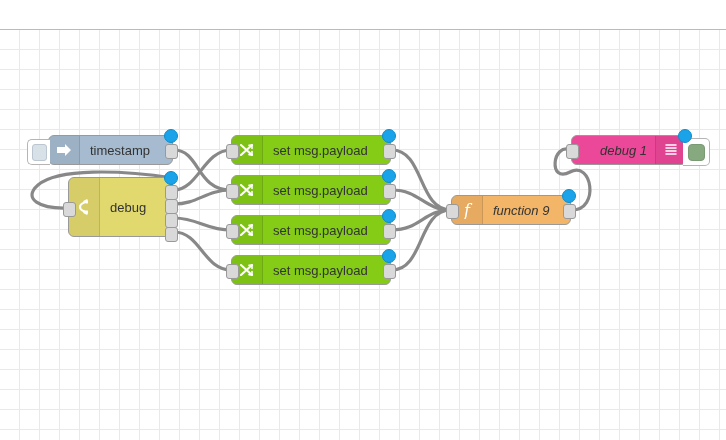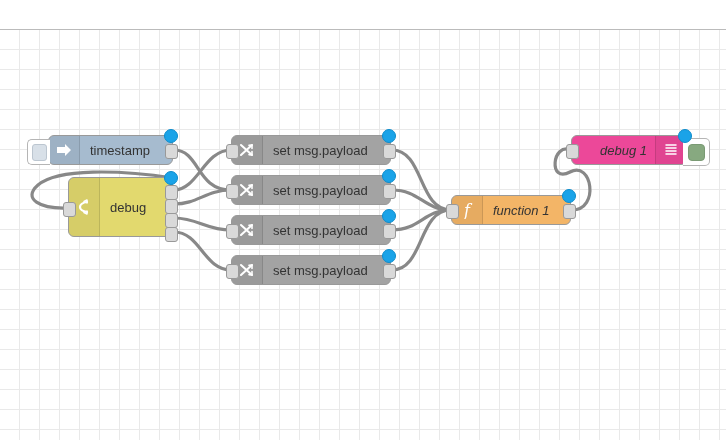--- a/index.html
+++ b/index.html
@@ -31,21 +31,21 @@
         box-shadow:0 0 0 0 rgba(0,0,0,0);}
   .node .ico{width:30px;height:100%;display:flex;align-items:center;
              justify-content:center;flex:0 0 30px;
              border-right:1px solid rgba(0,0,0,0.12);
              background:rgba(0,0,0,0.05);border-radius:5px 0 0 5px;}
   .node .lbl{flex:1;padding:0 10px;font-size:13px;color:#333333;
              white-space:nowrap;overflow:hidden;}
 
   .node.inject{background:#a6bbcf;}
   .node.switchn{background:#e2d96e;}
-  .node.change{background:#a3a3a3;align-items:center;}
+  .node.change{background:#84cc16;align-items:center;}
   .node.func  {background:#f3b567;}
   .node.debugn{background:#ec4899;}
 
   .node.func .lbl, .node.debugn .lbl{font-style:italic;}
   .node.debugn .lbl{text-align:right;padding-right:8px;}
 
   
   .port{position:absolute;width:11px;height:13px;background:#d9d9d9;
         border:1px solid #999999;border-radius:3px;z-index:5;}
   .port.in {left:-6px;}
@@ -196,21 +196,21 @@
     <div class="port out" style="top:8px"></div>
     <div class="dot" style="right:-6px;top:-7px"></div>
   </div>
 
   <div class="node func" id="n-func" style="left: 451px; top: 195px; width: 120px;">
     <div class="ico">
       <svg class="svgico" width="16" height="18" viewBox="0 0 16 18" aria-hidden="true">
         <text x="8" y="14.5" font-family="DejaVu Serif, serif" font-size="16" font-style="italic" fill="#ffffff" text-anchor="middle">f</text>
       </svg>
     </div>
-    <div class="lbl">function 1</div>
+    <div class="lbl">function 9</div>
     <div class="port in" style="top:8px"></div>
     <div class="port out" style="top:8px"></div>
     <div class="dot" style="right:-6px;top:-7px"></div>
   </div>
 
   <div class="node debugn" id="n-debug" style="left: 571px; top: 135px; width: 116px;">
     <div class="ico">
       <svg class="svgico" width="16" height="16" viewBox="0 0 16 16" aria-hidden="true">
         <g stroke="#ffffff" stroke-width="1.5" stroke-linecap="round">
           <line x1="3" y1="3" x2="13" y2="3"></line>

